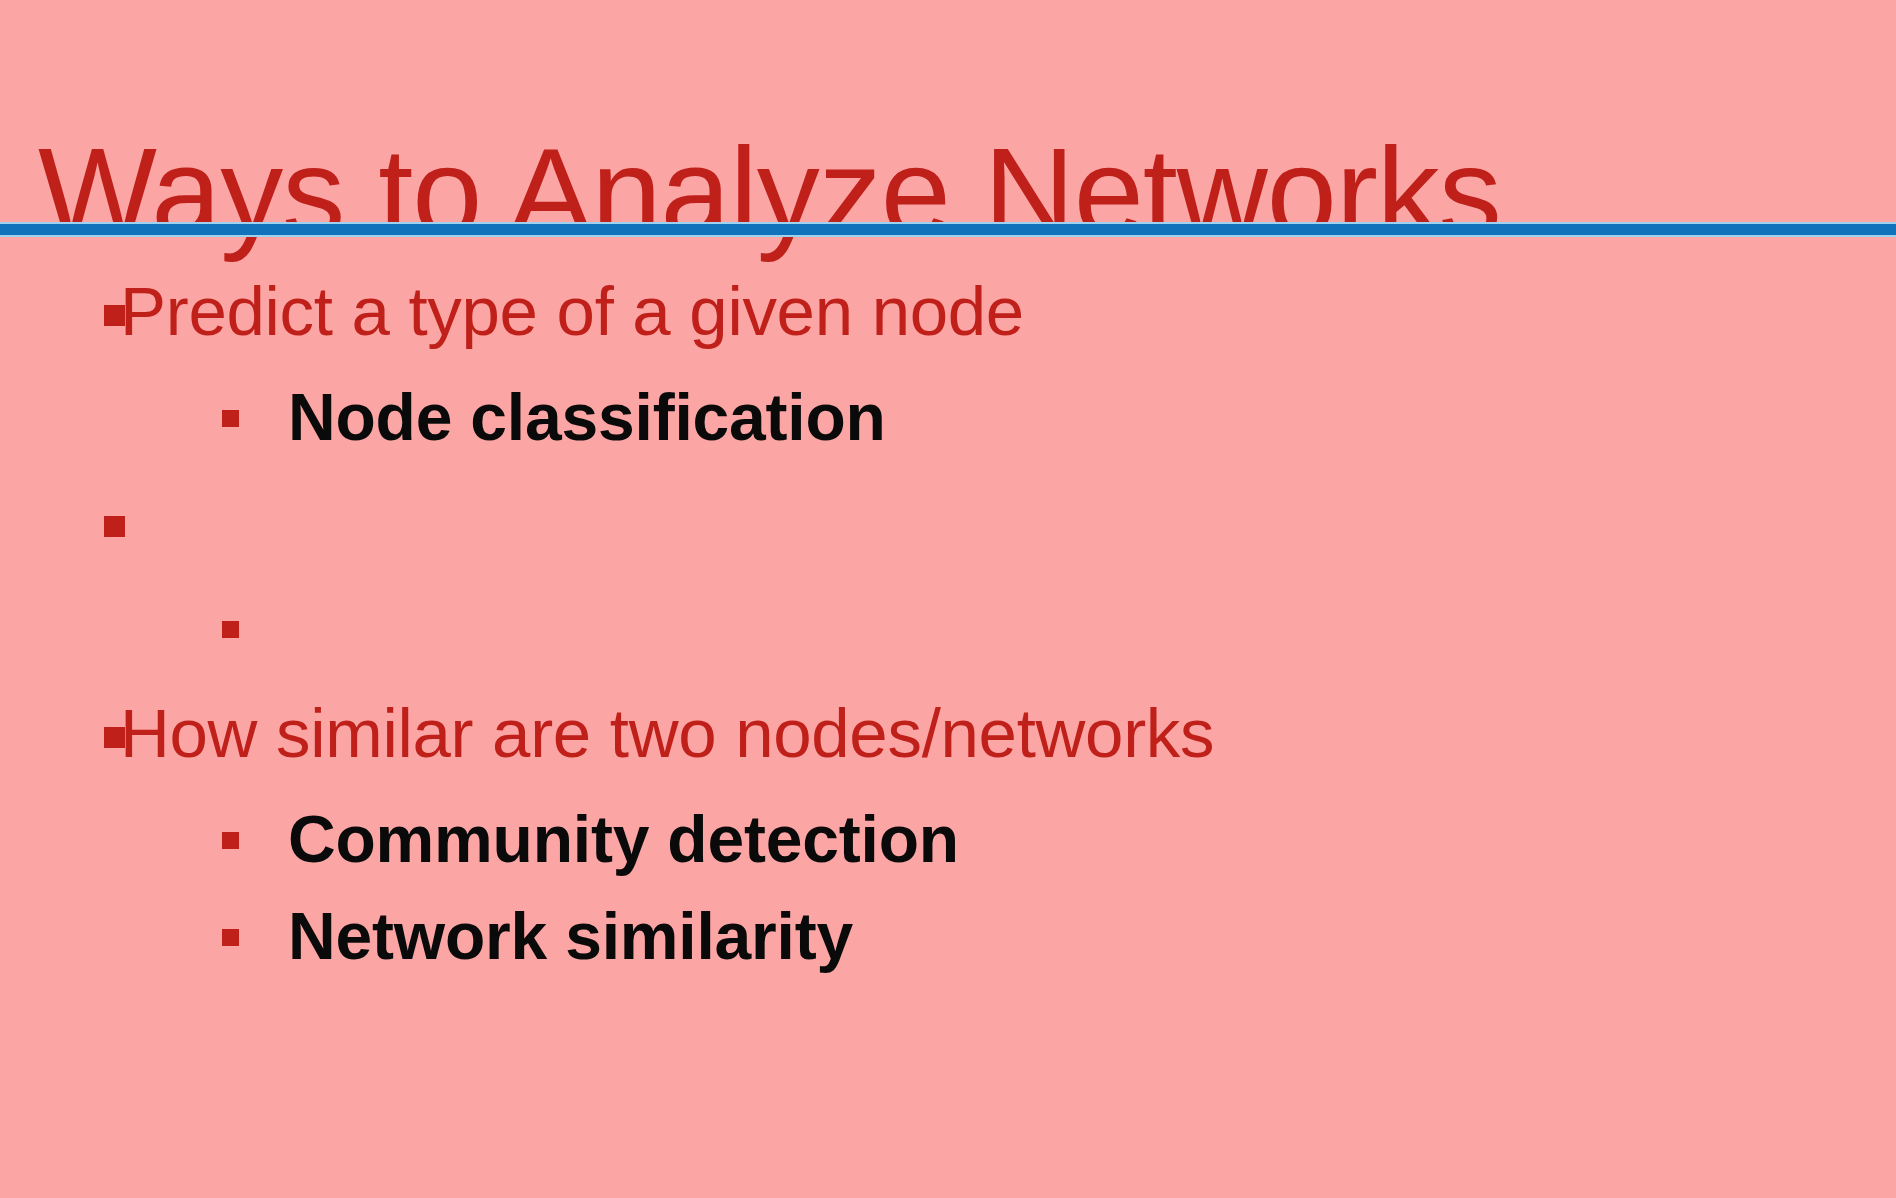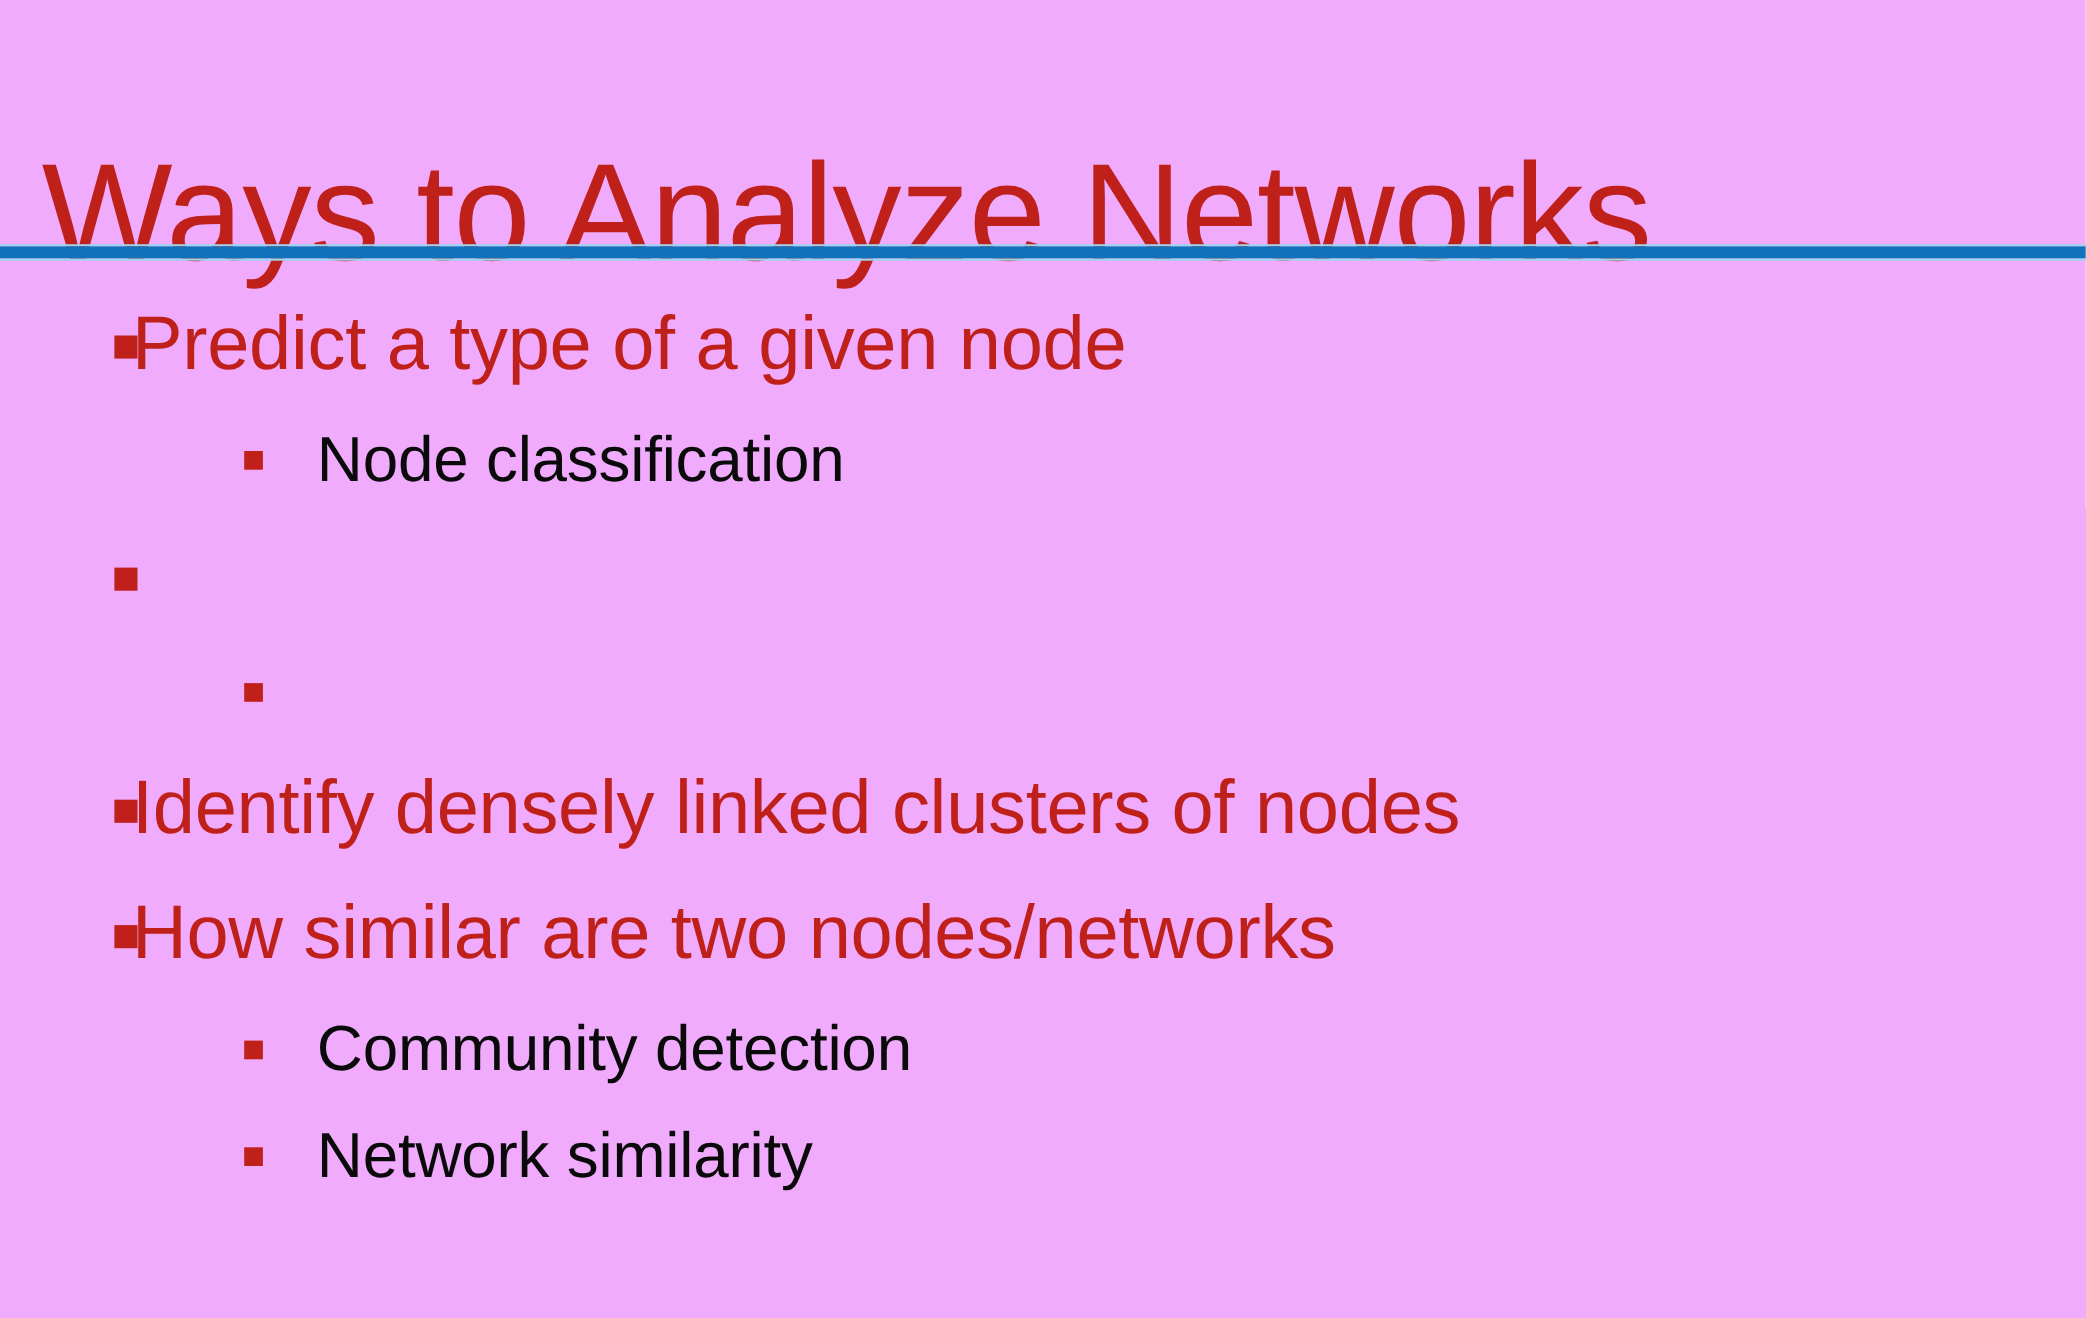--- a/index.html
+++ b/index.html
@@ -13,21 +13,21 @@
     height: 1198px;
     overflow: hidden;
     font-family: "Liberation Sans", sans-serif;
     -webkit-font-smoothing: antialiased;
   }
 
   .slide {
     position: relative;
     width: 1896px;
     height: 1198px;
-    background: #f0abfc;
+    background: #fca5a5;
     box-sizing: border-box;
   }
 
   
   .slide-title {
     position: absolute;
     left: 38px;
     top: 24px;
     width: 1820px;
     height: 170px;
@@ -118,23 +118,23 @@
     position: absolute;
     left: 222px;
     top: 41px;
     width: 17px;
     height: 17px;
     background: #C0201A;
   }
   .bullet-row.level2 .bullet-text {
     display: inline-block;
     color: #0A0A0A;
-    font-size: 58px;
+    font-size: 66px;
     line-height: 97px;
-    font-weight: 400;
+    font-weight: 700;
     letter-spacing: -0.2px;
   }
 </style>
 </head>
 <body>
 
 <div class="slide">
 
   <h1 class="slide-title">Ways to Analyze Networks</h1>
 
@@ -157,24 +157,20 @@
     </div>
 
     <div class="bullet-row level1">
       <span class="marker"></span>
     </div>
 
     <div class="bullet-row level2">
       <span class="marker"></span>
     </div>
 
-    <div class="bullet-row level1">
-      <span class="marker"></span>
-      <span class="bullet-text">Identify densely linked clusters of nodes</span>
-    </div>
 
     <div class="bullet-row level1">
       <span class="marker"></span>
       <span class="bullet-text">How similar are two nodes/networks</span>
     </div>
 
     <div class="bullet-row level2">
       <span class="marker"></span>
       <span class="bullet-text">Community detection</span>
     </div>

